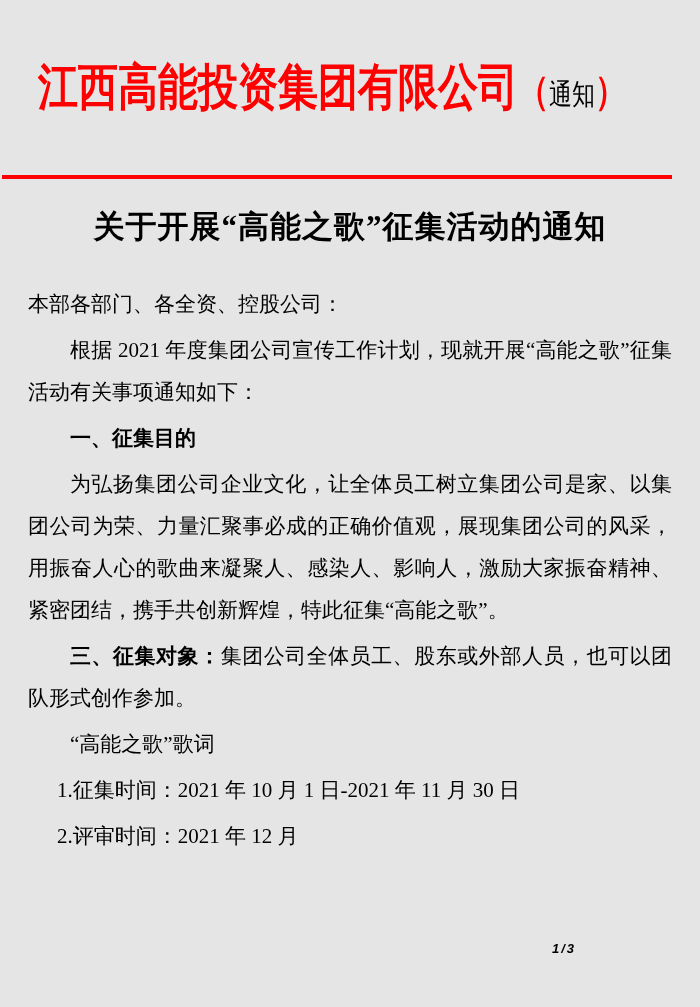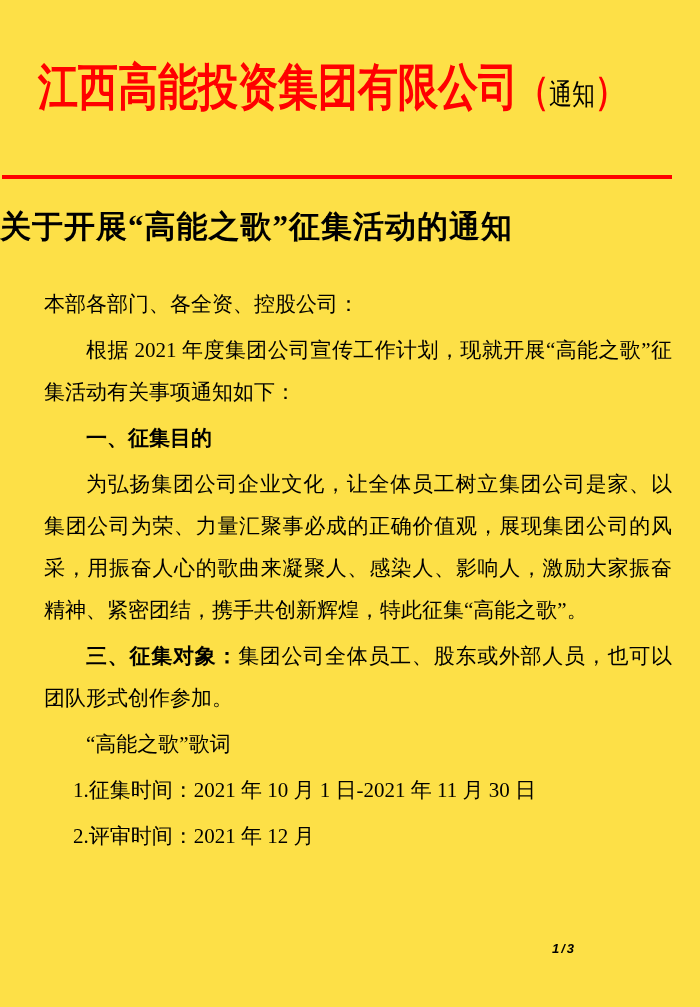--- a/index.html
+++ b/index.html
@@ -1,21 +1,21 @@
 <!DOCTYPE html>
 <html style="--accent: #ff0000;"><head>
 <meta charset="utf-8">
 <style>
   * { margin: 0; padding: 0; box-sizing: border-box; }
   html, body { background: #ffffff; }
   .page {
     position: relative;
     width: 700px;
     height: 1007px;
-    background: #fde047;
+    background: #e5e5e5;
     font-family: "Liberation Serif", "DejaVu Serif", serif;
     color: #000000;
     overflow: hidden;
   }
   
   .letterhead {
     position: absolute;
     top: 53px;
     left: 38px;
     white-space: nowrap;
@@ -48,36 +48,36 @@
     width: 670px;
     height: 4px;
     background: var(--accent, #ff0000);
   }
   
   .title {
     position: absolute;
     top: 206px;
     left: 0;
     width: 100%;
-    text-align: left;
+    text-align: center;
     font-size: 31px;
     font-weight: bold;
     letter-spacing: 1px;
   }
   
   .content {
     position: absolute;
     top: 283px;
     left: 28px;
     width: 644px;
     font-size: 21px;
     line-height: 42px;
     text-align: justify;
   }
-  .content p { margin: 0 0 4px 16px; }
+  .content p { margin: 0 0 4px 0; }
   .salutation { text-indent: 0; }
   .para { text-indent: 2em; }
   .heading { text-indent: 2em; font-weight: bold; }
   .inline-head { font-weight: bold; }
   .num-item { text-indent: 29px; }
   
   .page-num {
     position: absolute;
     top: 941px;
     left: 552px;

